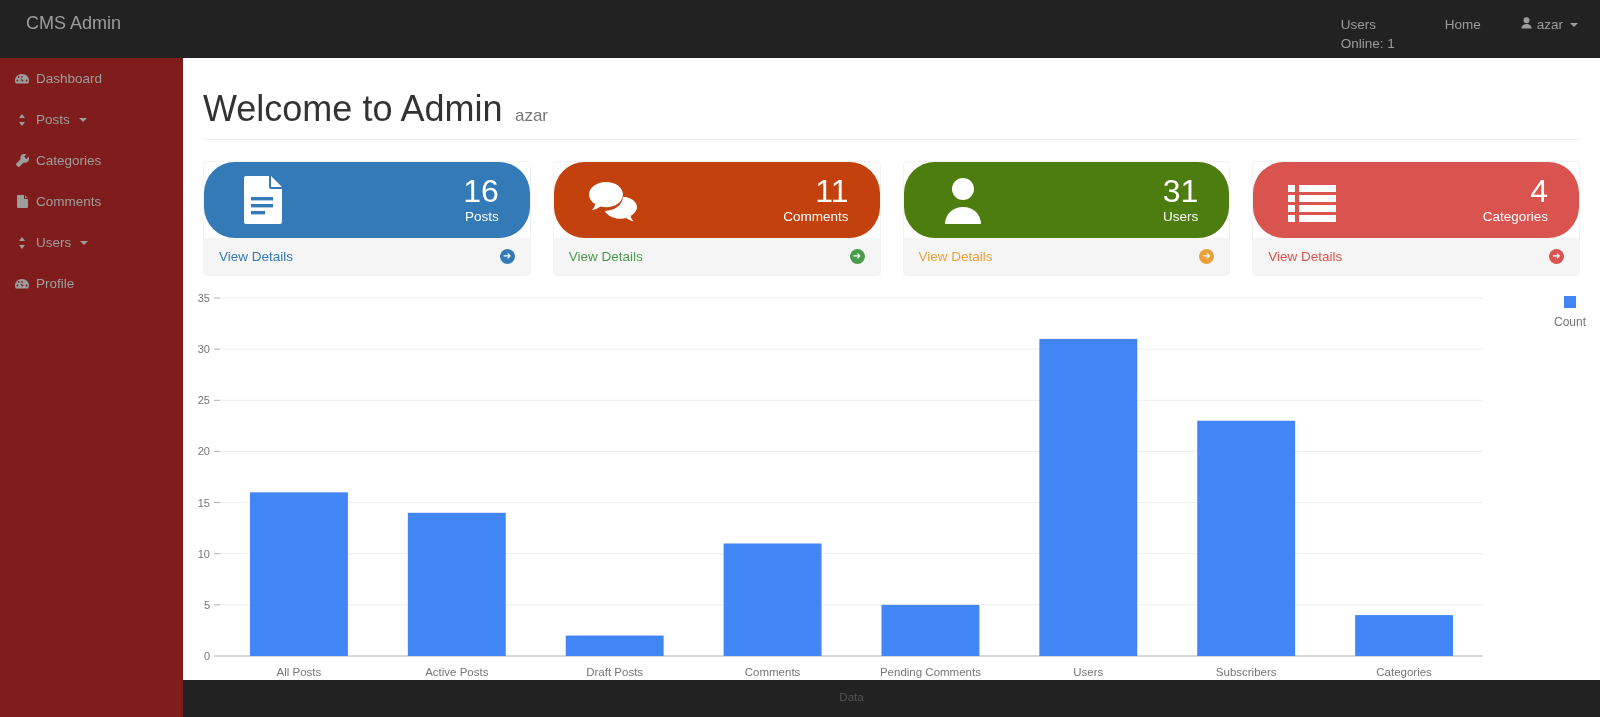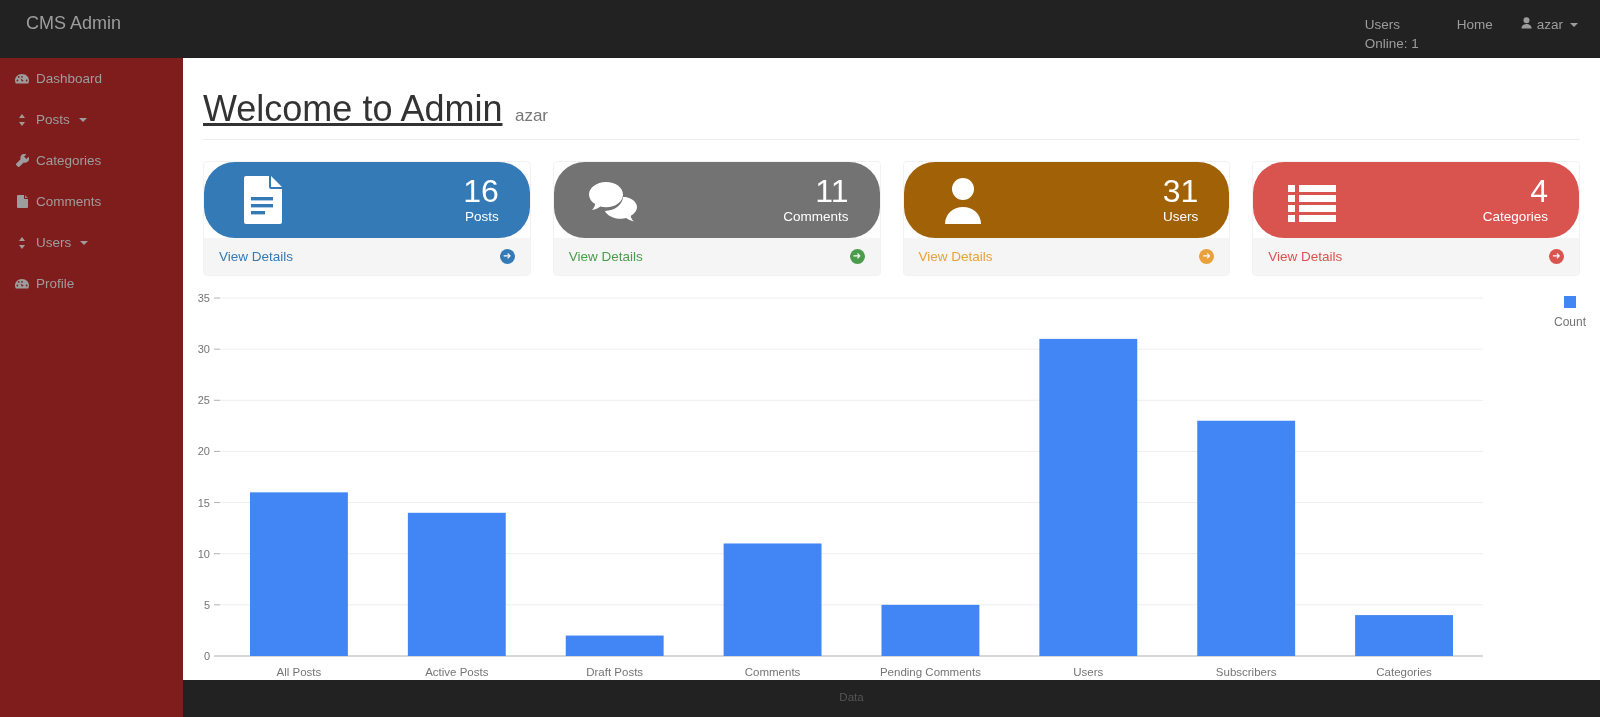--- a/index.html
+++ b/index.html
@@ -16,21 +16,21 @@
     background: #222222;
     border-bottom: 1px solid #1c1c1c;
   }
   #brand {
     position: absolute; left: 11px; top: 10px;
     font-size: 18px; color: #9d9d9d; line-height: 26px;
     padding: 0 15px;
   }
   #topbar-right {
     position: absolute; right: 8px; top: 8px;
-    display: flex; align-items: flex-start; gap: 0px; justify-content: center;
+    display: flex; align-items: flex-start; gap: 12px; justify-content: center;
   }
   .nav-right-item {
     color: #9d9d9d; font-size: 13.5px; line-height: 19px;
     padding: 7px 14px; white-space: normal;
   }
   #users-online { width: 92px; }
   #user-menu { display: flex; align-items: center; gap: 5px; }
   .caret-dn {
     display: inline-block; width: 0; height: 0;
     border-left: 4px solid transparent; border-right: 4px solid transparent;
@@ -58,21 +58,21 @@
     position: absolute; left: 183px; top: 58px;
     width: 1417px; height: 622px;
     background: #ffffff;
   }
   #page-head {
     margin: 0 20px; padding: 31px 0 10px 0;
     border-bottom: 1px solid #eeeeee;
   }
   #page-title {
     font-size: 36px; font-weight: normal; color: #333333;
-    display: inline; line-height: 1.1; text-decoration: underline;
+    display: inline; line-height: 1.1;
   }
   #page-sub {
     font-size: 17px; color: #777777; display: inline; margin-left: 8px;
   }
 
   
   #cards {
     display: flex; gap: 22px; padding: 21px 20px 0 20px;
   }
   .card {
@@ -224,40 +224,40 @@
           <div class="card-label">Posts</div>
         </span>
       </div>
       <div class="card-foot">
         <span style="color:#337ab7">View Details</span>
         <span class="circ-arrow" style="background:#337ab7">➜</span>
       </div>
     </div>
 
     <div class="card">
-      <div class="card-body" style="background:#737373">
+      <div class="card-body" style="background:#c2410c">
         <span class="card-ico">
           <svg width="56" height="56" viewBox="0 0 56 56" fill="#ffffff">
             <path d="M21 10C11.6 10 4 15.6 4 22.5c0 3.9 2.4 7.3 6.2 9.6-.4 2.3-1.6 4.4-3.3 6 3.4-.5 6.3-1.9 8.4-3.6 1.8.5 3.7.8 5.7.8 9.4 0 17-5.6 17-12.8S30.4 10 21 10z"></path>
             <path d="M38 24.6c0 8-8.2 14.3-18.1 14.3 2.2 4.5 8.5 7.8 16 7.8 1.8 0 3.6-.2 5.2-.6 2 1.6 4.6 2.8 7.7 3.3-1.6-1.5-2.7-3.4-3.1-5.5C49 41.9 52 38.7 52 35c0-5.4-6.2-9.9-14.3-10.6z"></path>
           </svg>
         </span>
         <span class="card-nums">
           <div class="card-count">11</div>
           <div class="card-label">Comments</div>
         </span>
       </div>
       <div class="card-foot">
         <span style="color:#4a9c4a">View Details</span>
         <span class="circ-arrow" style="background:#4a9c4a">➜</span>
       </div>
     </div>
 
     <div class="card">
-      <div class="card-body" style="background:#a16207">
+      <div class="card-body" style="background:#4d7c0f">
         <span class="card-ico">
           <svg width="56" height="56" viewBox="0 0 56 56" fill="#ffffff">
             <circle cx="28" cy="17" r="11"></circle>
             <path d="M10 52c0-10 8-17 18-17s18 7 18 17z"></path>
           </svg>
         </span>
         <span class="card-nums">
           <div class="card-count">31</div>
           <div class="card-label">Users</div>
         </span>

